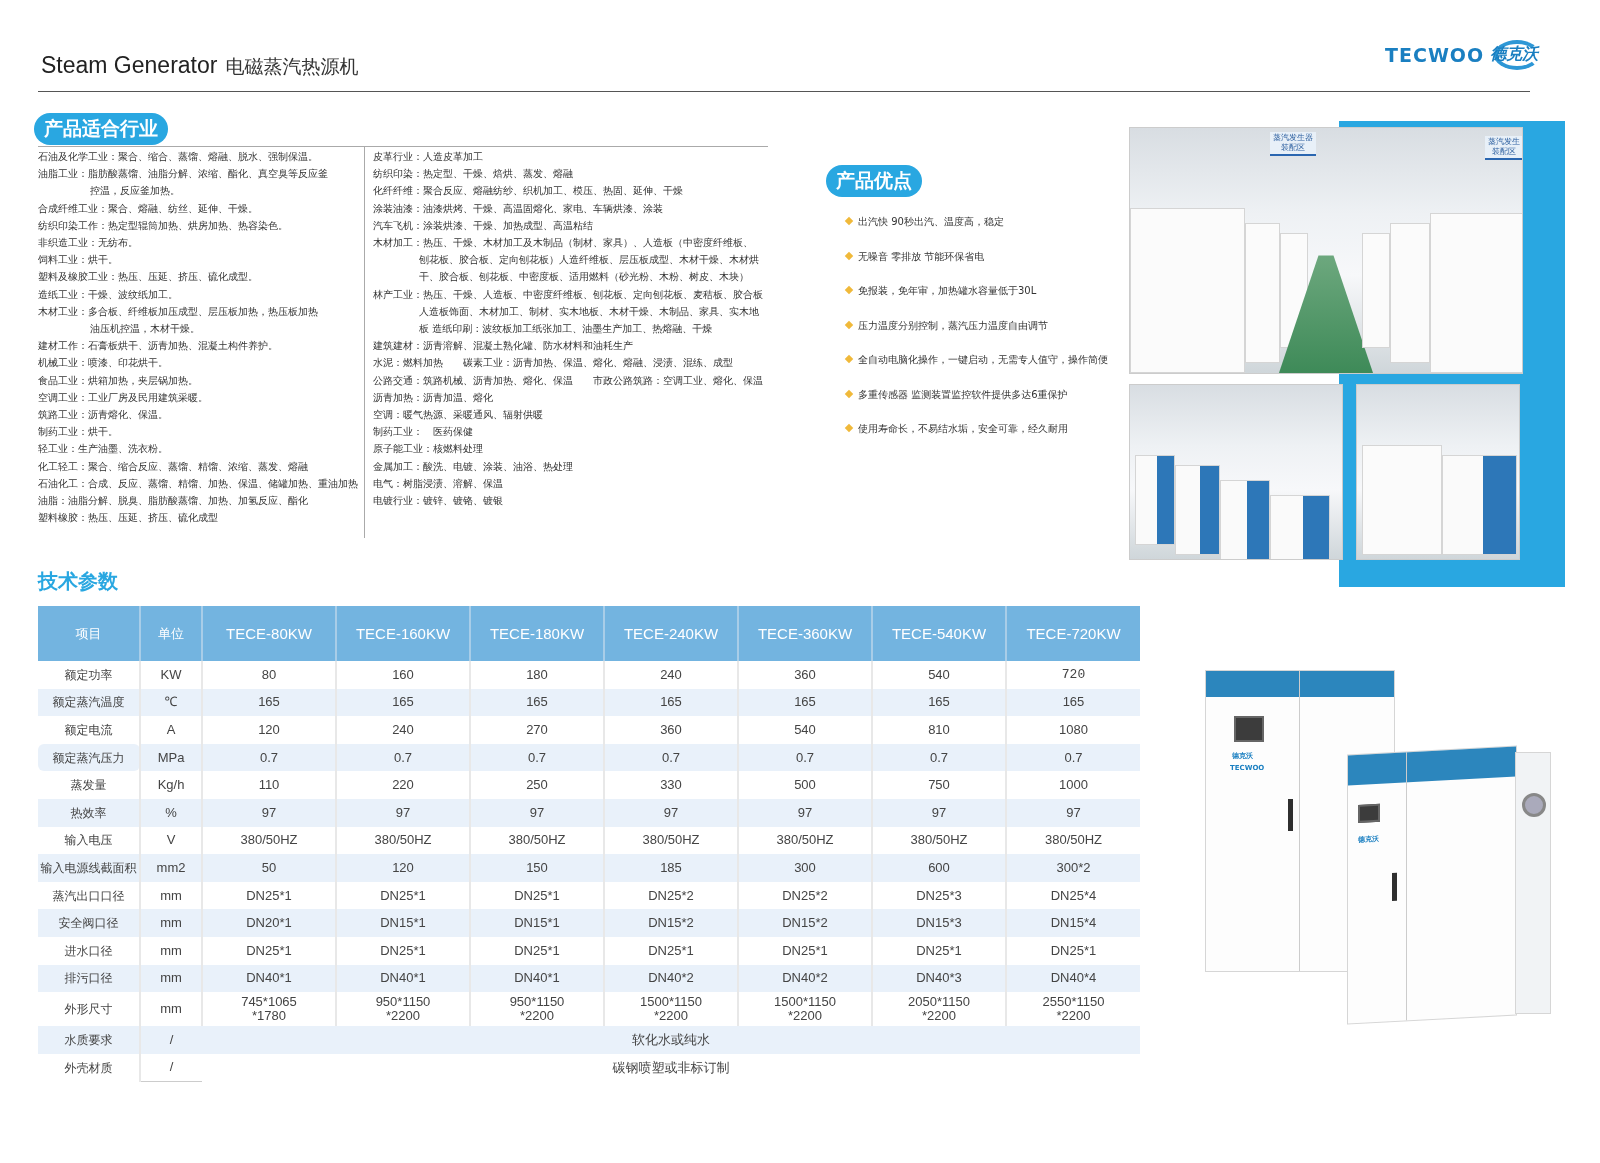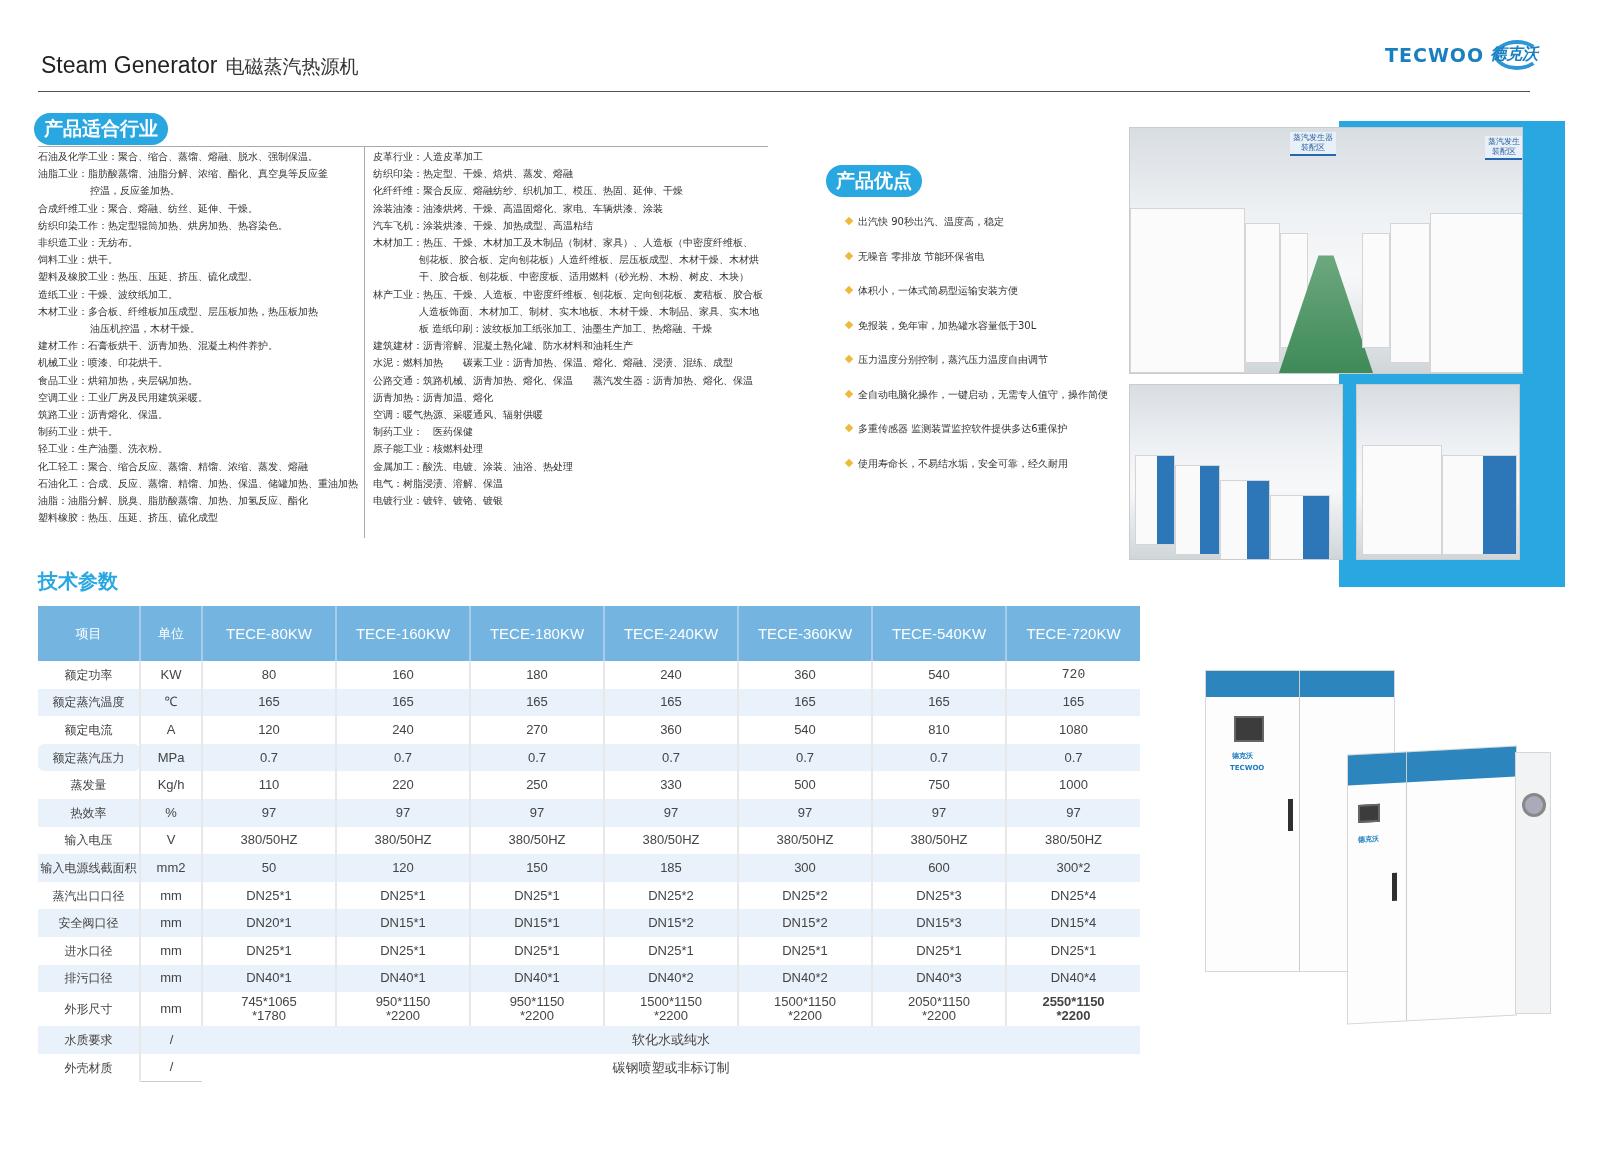--- a/index.html
+++ b/index.html
@@ -115,43 +115,39 @@
     <div class="line">涂装油漆：油漆烘烤、干燥、高温固熔化、家电、车辆烘漆、涂装</div>
     <div class="line">汽车飞机：涂装烘漆、干燥、加热成型、高温粘结</div>
     <div class="line">木材加工：热压、干燥、木材加工及木制品（制材、家具）、人造板（中密度纤维板、</div>
     <div class="line indent">刨花板、胶合板、定向刨花板）人造纤维板、层压板成型、木材干燥、木材烘</div>
     <div class="line indent">干、胶合板、刨花板、中密度板、适用燃料（砂光粉、木粉、树皮、木块）</div>
     <div class="line">林产工业：热压、干燥、人造板、中密度纤维板、刨花板、定向刨花板、麦秸板、胶合板</div>
     <div class="line indent">人造板饰面、木材加工、制材、实木地板、木材干燥、木制品、家具、实木地</div>
     <div class="line indent">板 造纸印刷：波纹板加工纸张加工、油墨生产加工、热熔融、干燥</div>
     <div class="line">建筑建材：沥青溶解、混凝土熟化罐、防水材料和油耗生产</div>
     <div class="line">水泥：燃料加热　　碳素工业：沥青加热、保温、熔化、熔融、浸渍、混练、成型</div>
-    <div class="line">公路交通：筑路机械、沥青加热、熔化、保温　　蒸汽发生器：沥青加热、熔化、保温</div>
+    <div class="line">公路交通：筑路机械、沥青加热、熔化、保温　　市政公路筑路：空调工业、熔化、保温</div>
     <div class="line">沥青加热：沥青加温、熔化</div>
     <div class="line">空调：暖气热源、采暖通风、辐射供暖</div>
     <div class="line">制药工业：　医药保健</div>
     <div class="line">原子能工业：核燃料处理</div>
     <div class="line">金属加工：酸洗、电镀、涂装、油浴、热处理</div>
     <div class="line">电气：树脂浸渍、溶解、保温</div>
     <div class="line">电镀行业：镀锌、镀铬、镀银</div>
   </div>
 
 <div class="abs pill" style="left:826px; top:165px;">产品优点</div>
 <div class="abs adv-list" id="adv-list">
     <div class="adv-item">
       <span class="diamond"></span>
       <span>出汽快 90秒出汽、温度高，稳定</span>
     </div>
     <div class="adv-item">
       <span class="diamond"></span>
       <span>无噪音 零排放 节能环保省电</span>
-    </div>
-    <div class="adv-item">
-      <span class="diamond"></span>
-      <span>体积小，一体式简易型运输安装方便</span>
     </div>
     <div class="adv-item">
       <span class="diamond"></span>
       <span>免报装，免年审，加热罐水容量低于30L</span>
     </div>
     <div class="adv-item">
       <span class="diamond"></span>
       <span>压力温度分别控制，蒸汽压力温度自由调节</span>
     </div>
     <div class="adv-item">
@@ -170,21 +166,21 @@
 
 <div class="abs photo-bg"></div>
 <div class="abs photo" style="left:1129px; top:127px; width:394px; height:247px;">
   <div class="cab" style="left:0; top:80px; width:115px; height:165px;"></div>
   <div class="cab" style="left:115px; top:95px; width:35px; height:140px;"></div>
   <div class="cab" style="left:150px; top:105px; width:28px; height:115px;"></div>
   <div class="floor"></div>
   <div class="cab" style="left:232px; top:105px; width:28px; height:115px;"></div>
   <div class="cab" style="left:260px; top:95px; width:40px; height:140px;"></div>
   <div class="cab" style="left:300px; top:85px; width:94px; height:160px;"></div>
-  <div class="sign" style="left:140px; top:4px; white-space:pre;margin-left:20px;">蒸汽发生器
+  <div class="sign" style="left:140px; top:4px; white-space:pre;">蒸汽发生器
 装配区</div>
   <div class="sign" style="left:355px; top:8px; white-space:pre;">蒸汽发生
 装配区</div>
 </div>
 <div class="abs photo" style="left:1129px; top:384px; width:214px; height:176px;">
   <div class="cab blue" style="left:5px; top:70px; width:40px; height:90px;"></div>
   <div class="cab blue" style="left:45px; top:80px; width:45px; height:90px;"></div>
   <div class="cab blue" style="left:90px; top:95px; width:50px; height:80px;"></div>
   <div class="cab blue" style="left:140px; top:110px; width:60px; height:66px;"></div>
 </div>
@@ -360,21 +356,21 @@
         <td style="white-space: pre-line;">950*1150
 *2200</td>
         <td style="white-space: pre-line;">950*1150
 *2200</td>
         <td style="white-space: pre-line;">1500*1150
 *2200</td>
         <td style="white-space: pre-line;">1500*1150
 *2200</td>
         <td style="white-space: pre-line;">2050*1150
 *2200</td>
-        <td style="white-space: pre-line; font-weight: bold;">2550*1150
+        <td style="white-space: pre-line;">2550*1150
 *2200</td>
       </tr>
       <tr class="alt">
         <td>水质要求</td>
         <td class="unit-cell">/</td>
         <td class="span" colspan="7">软化水或纯水</td>
       </tr>
       <tr class="last">
         <td>外壳材质</td>
         <td class="unit-cell">/</td>

